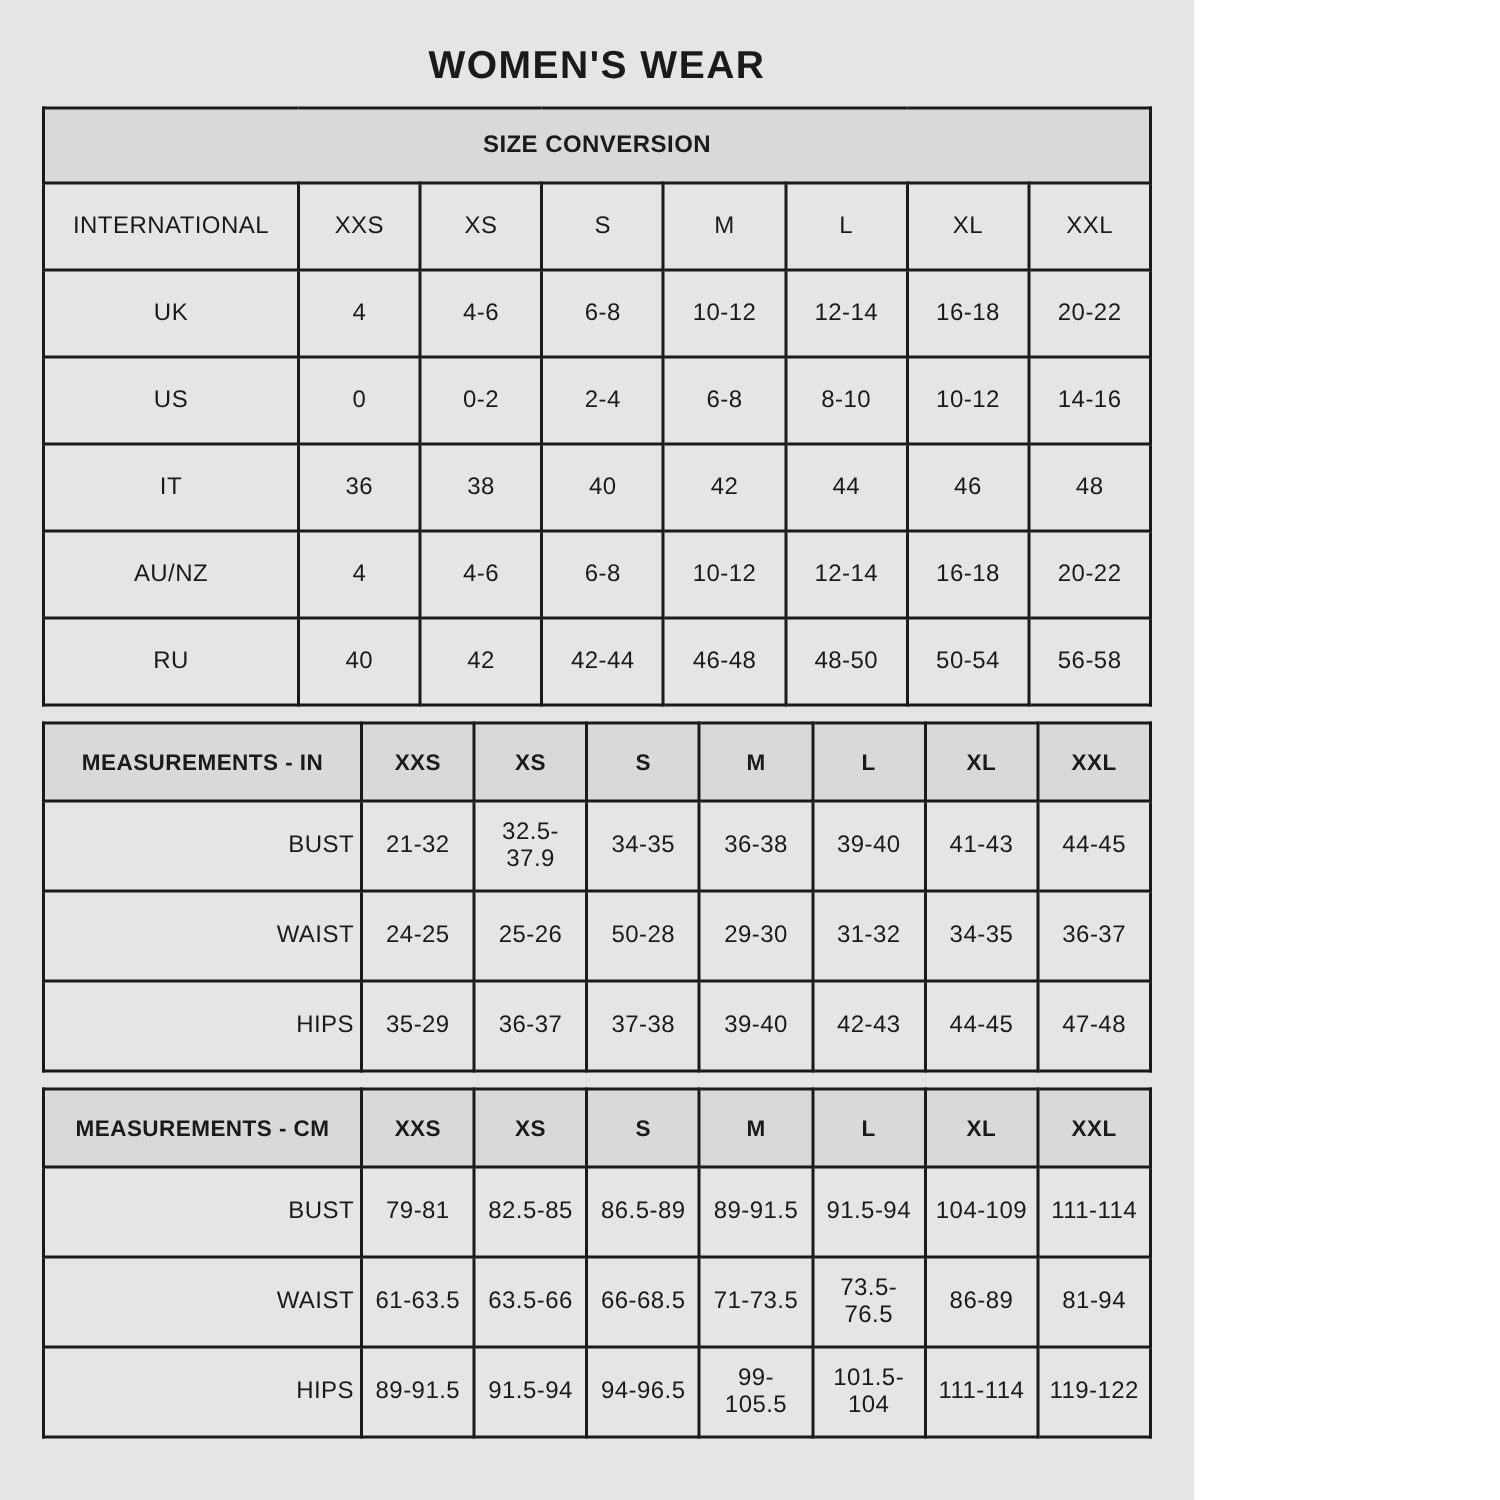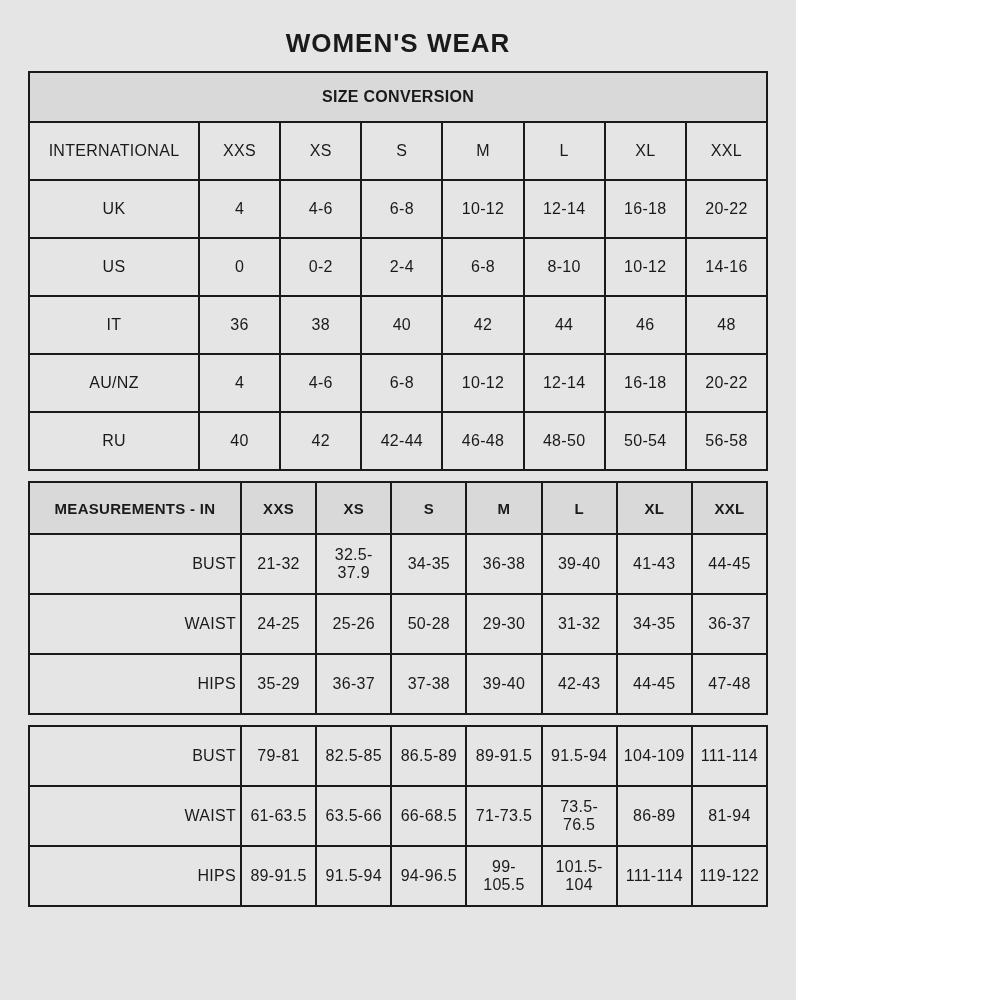--- a/index.html
+++ b/index.html
@@ -199,20 +199,30 @@
       <col class="label-col">
         <col>
         <col>
         <col>
         <col>
         <col>
         <col>
         <col>
     </colgroup>
     <tbody>
+      <tr class="head-row">
+        <td class="hdr">MEASUREMENTS - CM</td>
+        <td class="hdr">XXS</td>
+        <td class="hdr">XS</td>
+        <td class="hdr">S</td>
+        <td class="hdr">M</td>
+        <td class="hdr">L</td>
+        <td class="hdr">XL</td>
+        <td class="hdr">XXL</td>
+      </tr>
       <tr class="data-row">
         <td class="row-label">BUST</td>
         <td>79-81</td>
         <td>82.5-85</td>
         <td>86.5-89</td>
         <td>89-91.5</td>
         <td>91.5-94</td>
         <td>104-109</td>
         <td>111-114</td>
       </tr>

